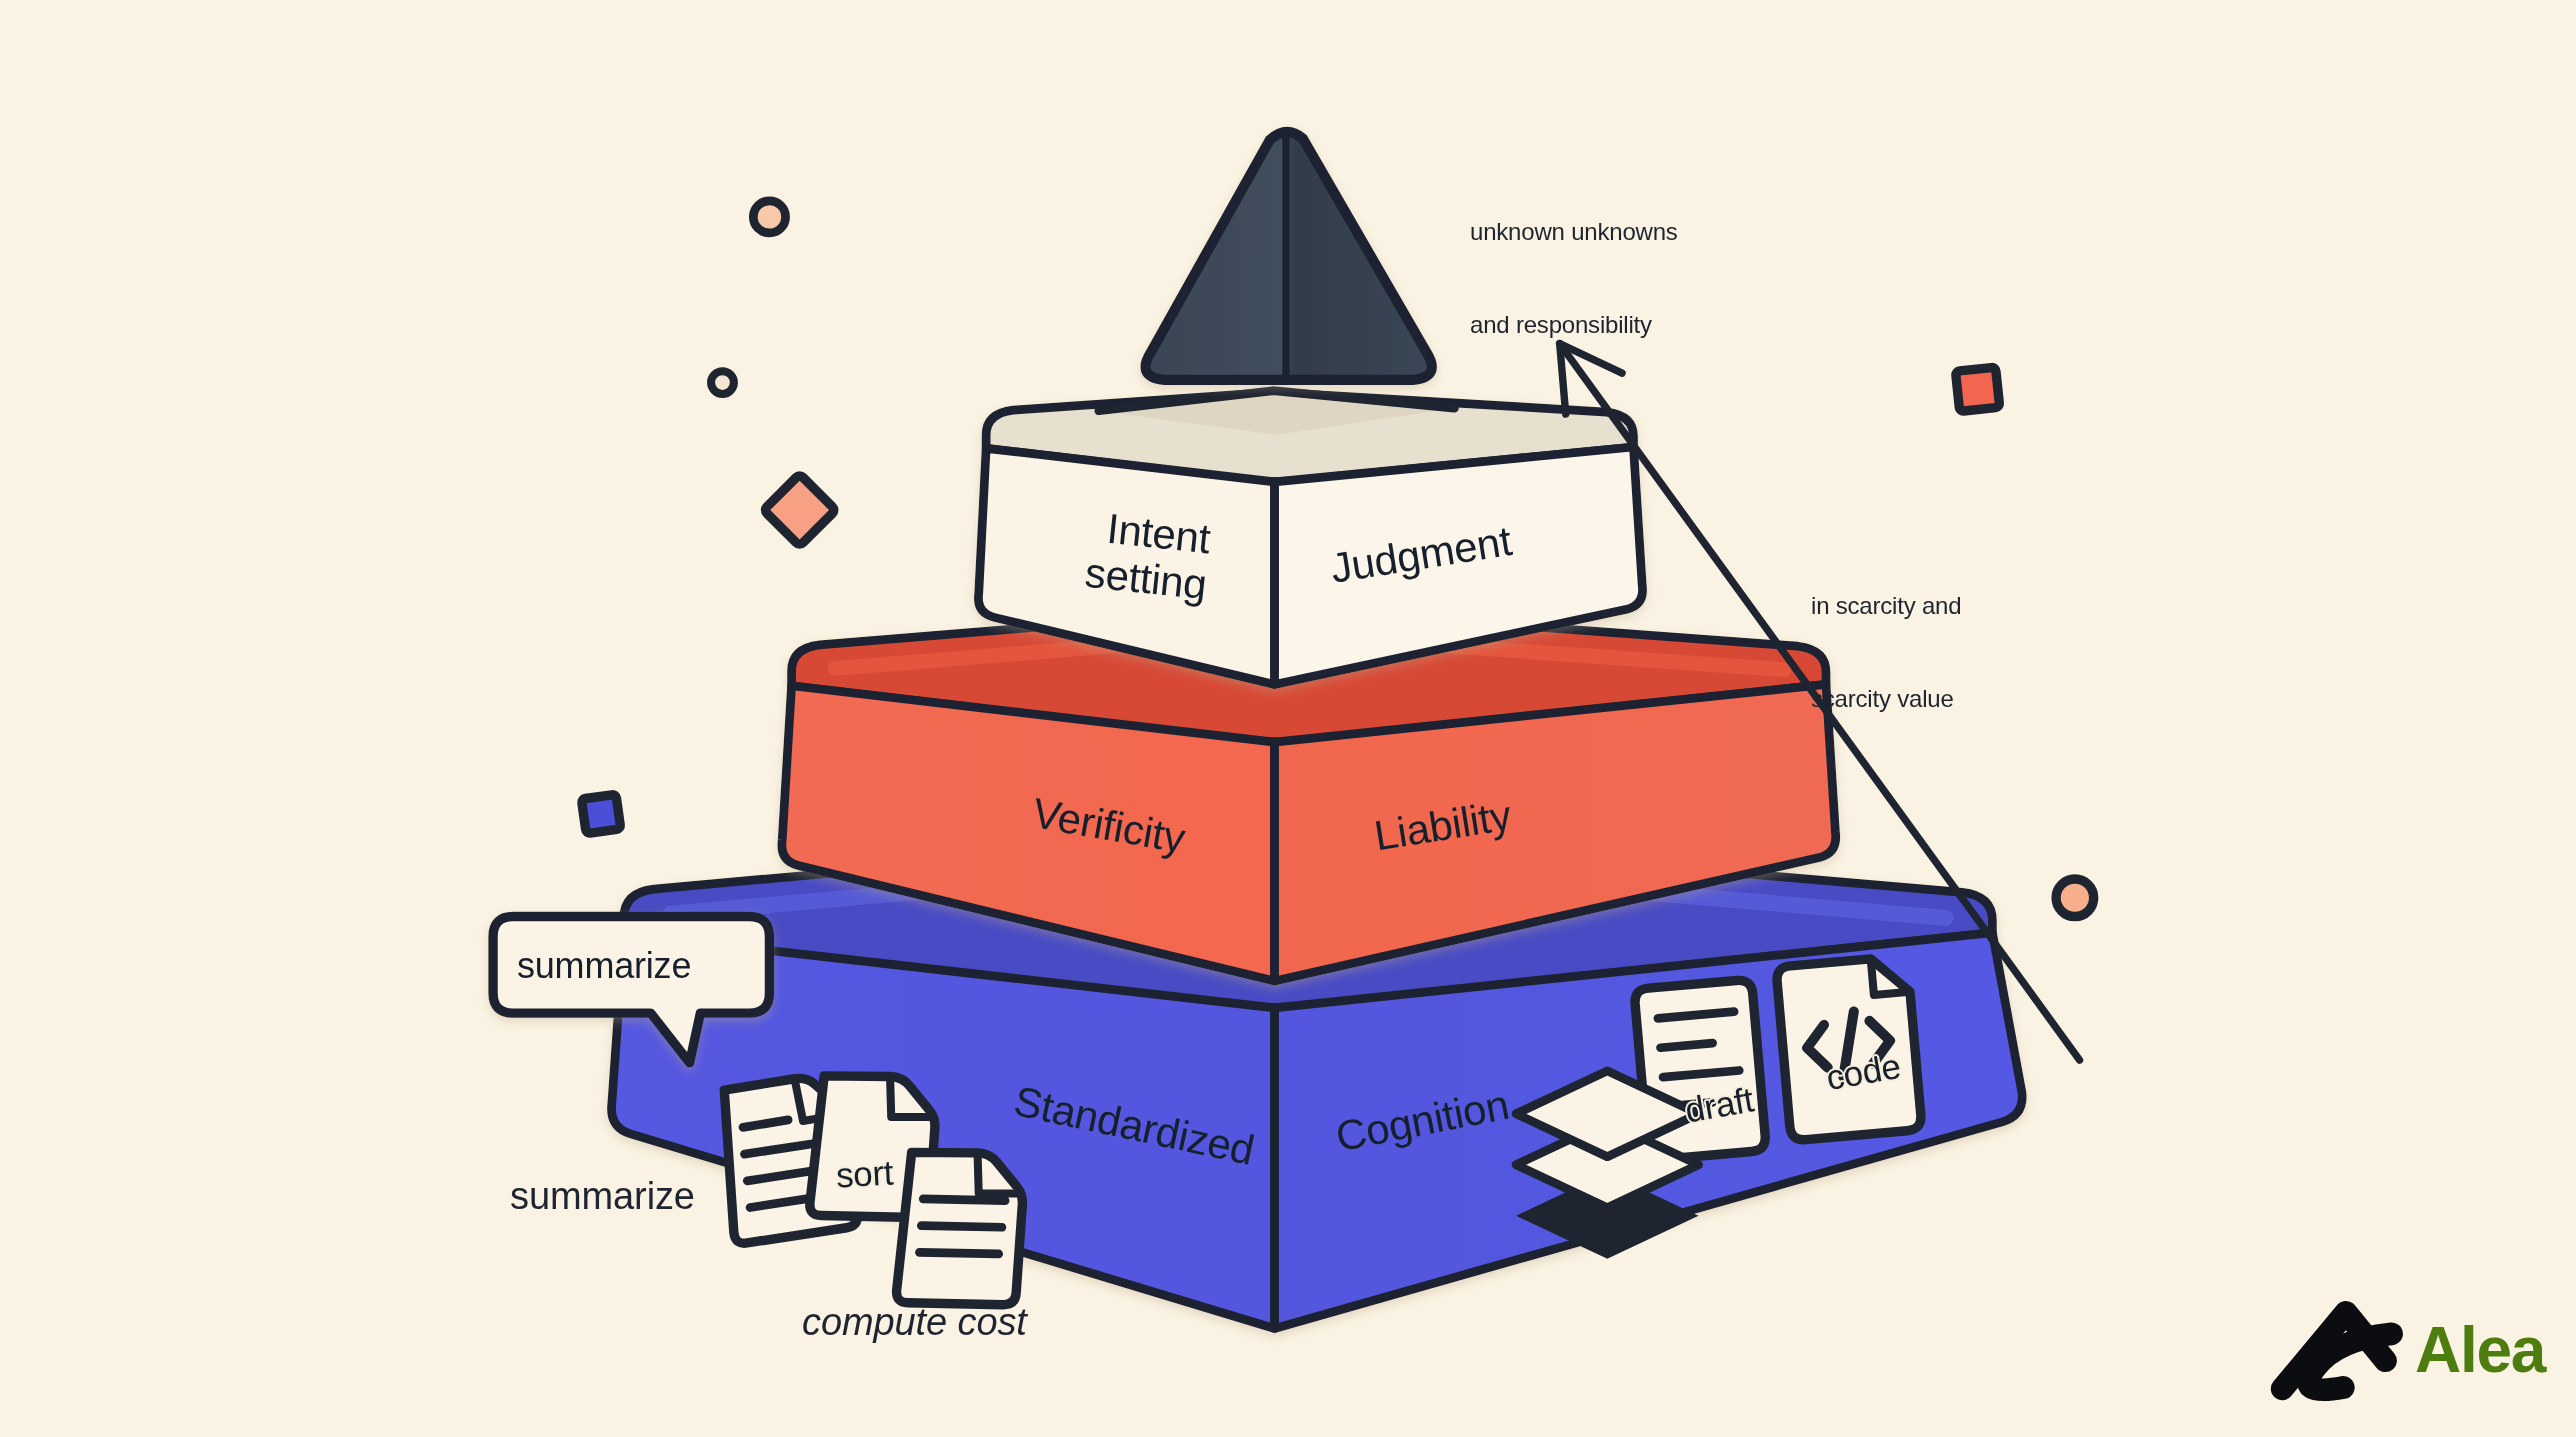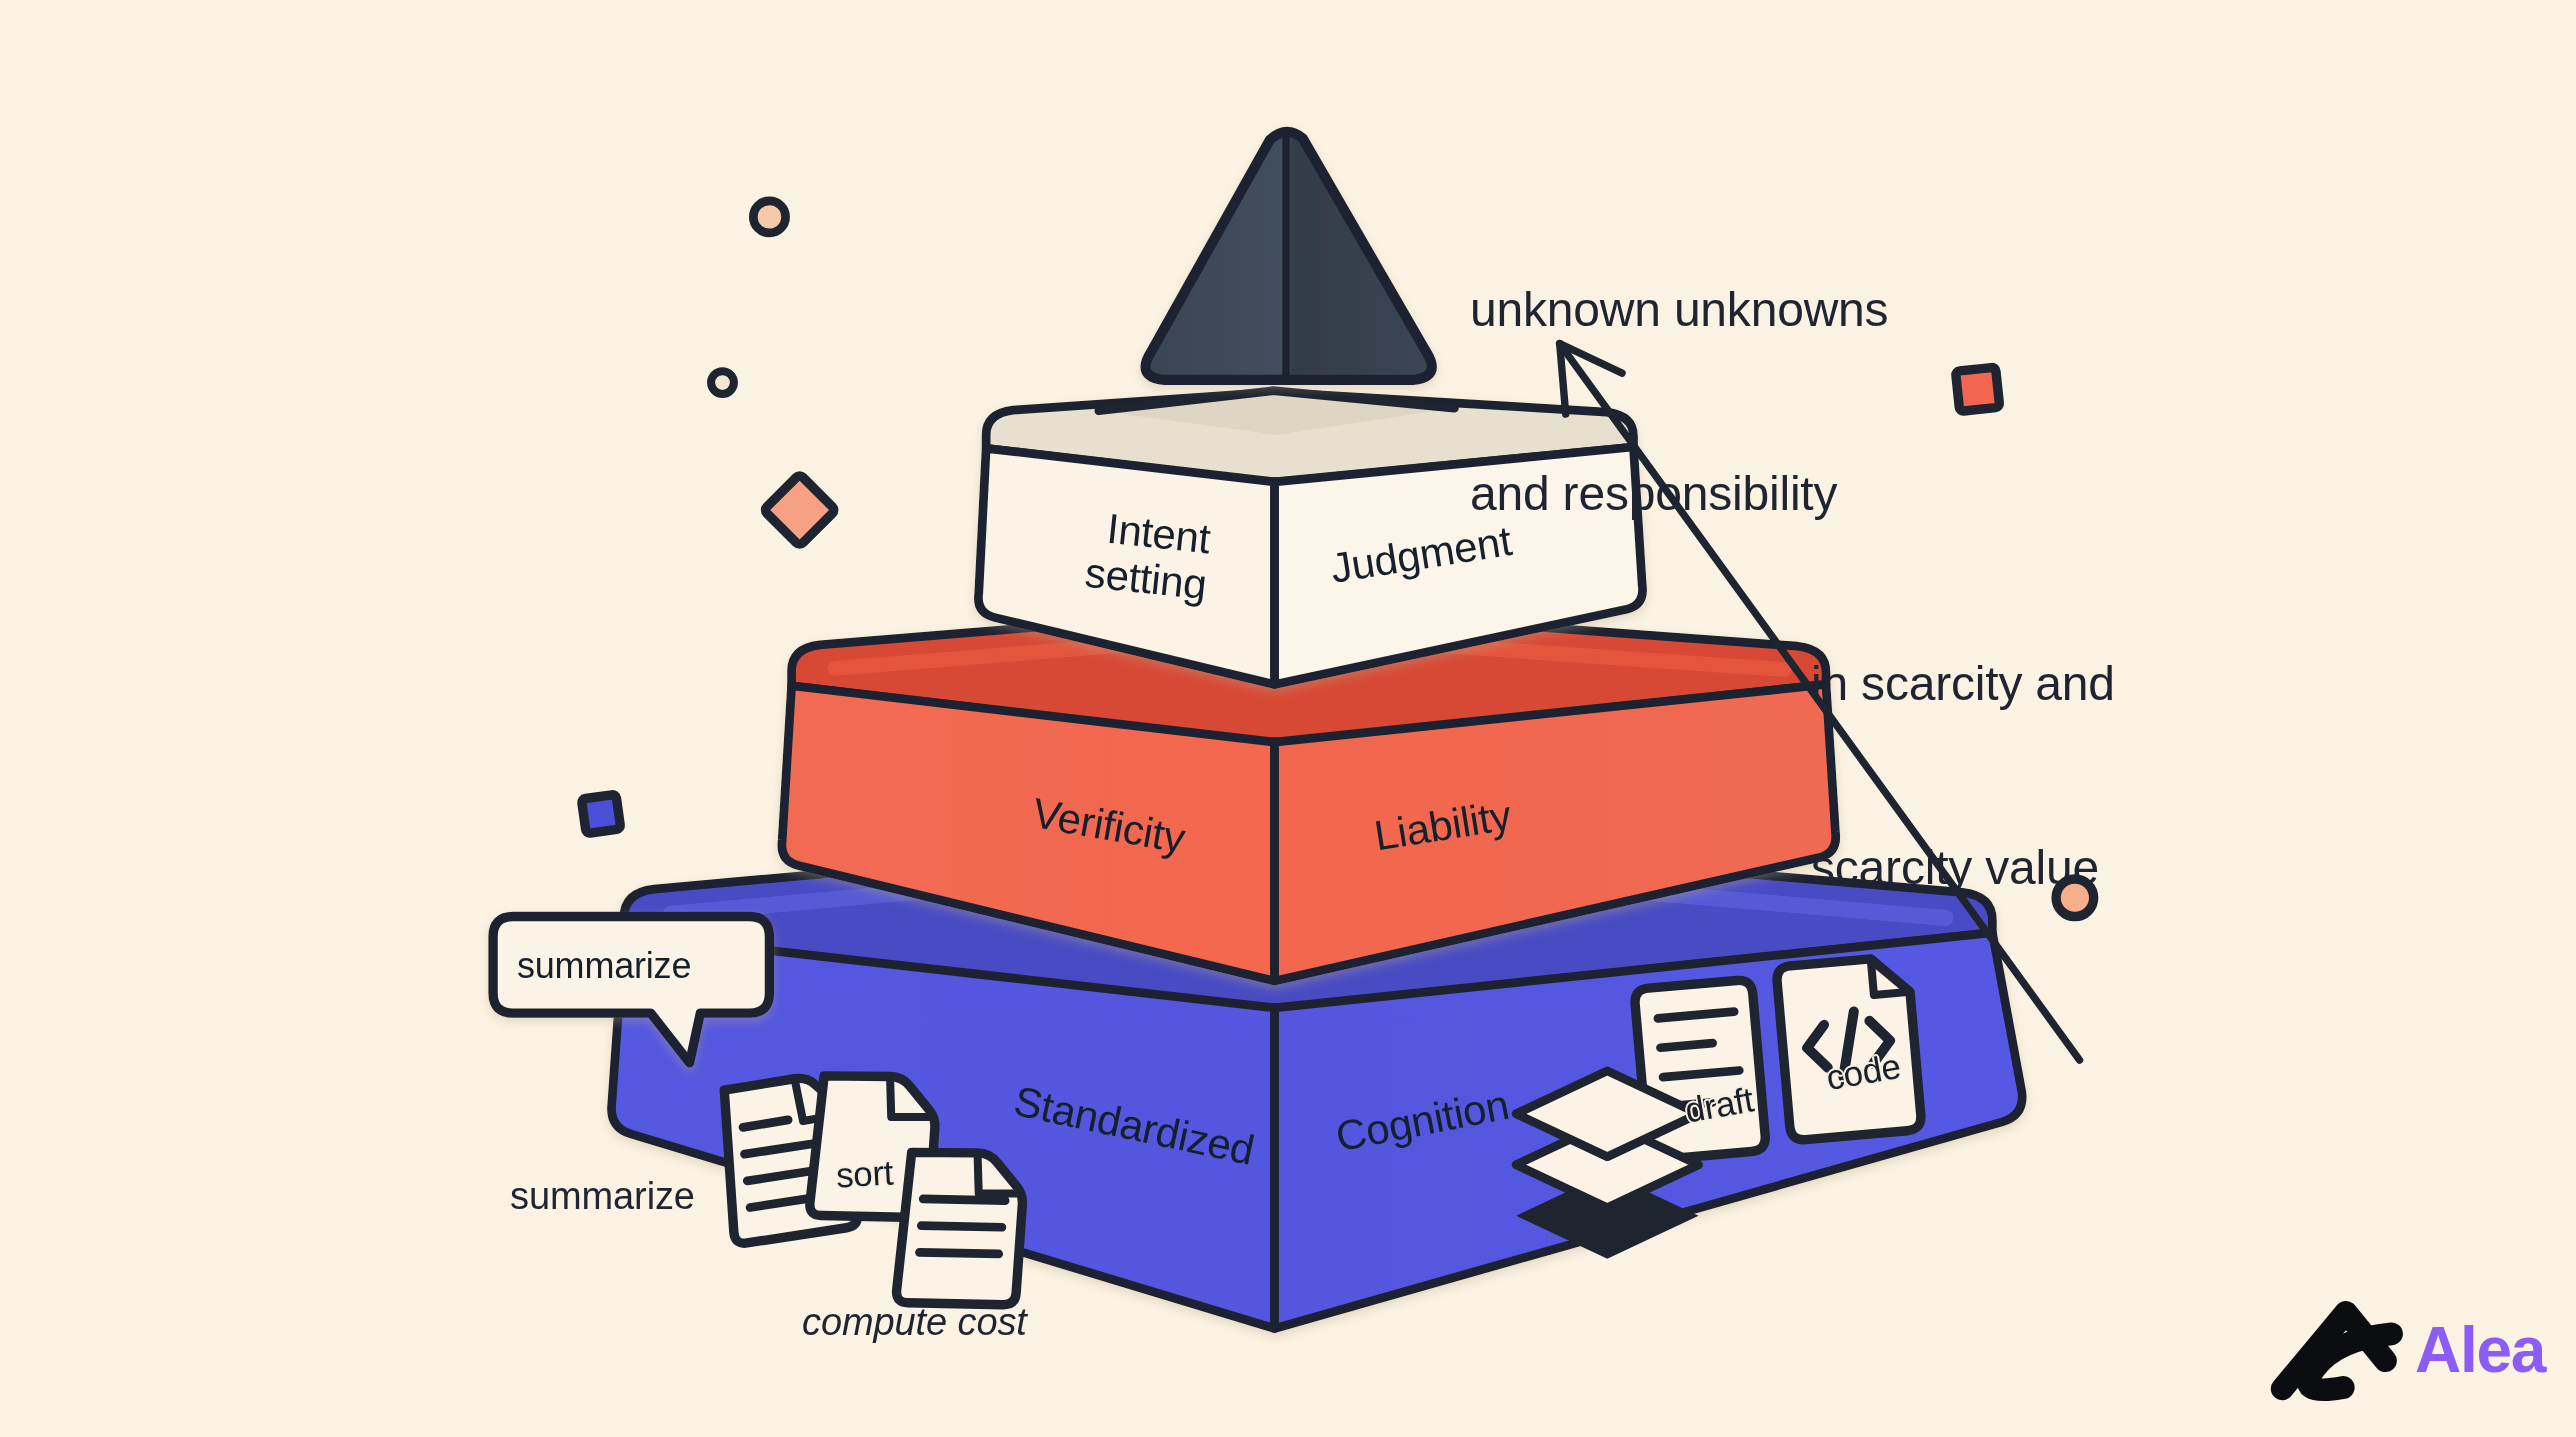--- a/index.html
+++ b/index.html
@@ -11,21 +11,21 @@
     position:relative;
   }
   #stage{position:absolute;inset:0;width:2576px;height:1438px;}
   svg#scene{position:absolute;left:0;top:0;width:2576px;height:1438px;display:block;}
 
   
   .anno{
     position:absolute;
     color:#1E2430;
     font-family:"Liberation Sans", sans-serif;
-    font-size:48px;
+    font-size:24px;
     line-height:1.28;
     letter-spacing:-0.2px;
     white-space:pre;
   }
   .anno b{font-weight:400;}
   .layer-label{
     position:absolute;
     color:#16202C;
     font-family:"Liberation Sans", sans-serif;
     font-size:42px;
@@ -54,21 +54,21 @@
   }
   .plain-label{
     position:absolute;
     color:#1E2430;
     font-size:38px;
     letter-spacing:-0.1px;
     white-space:nowrap;
   }
   .brand-word{
     position:absolute;
-    color:#8b5cf6;
+    color:#4d7c0f;
     font-size:64px;
     font-weight:700;
     letter-spacing:-1.3px;
     white-space:nowrap;
   }
 </style>
 </head>
 <body style="background: rgb(250, 242, 226);">
 
 <div id="stage">

